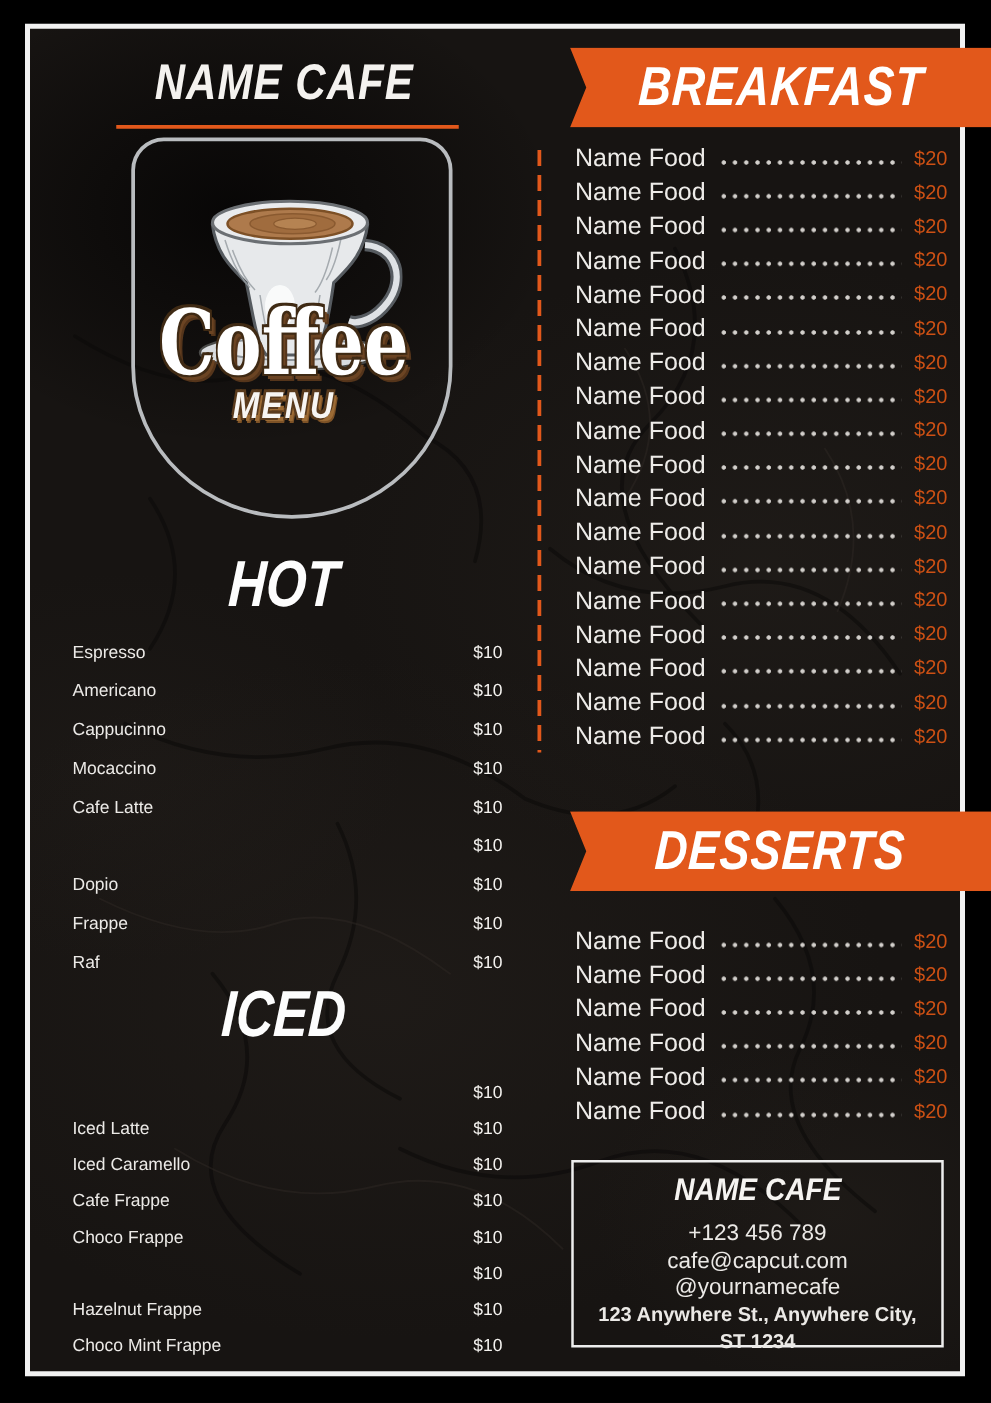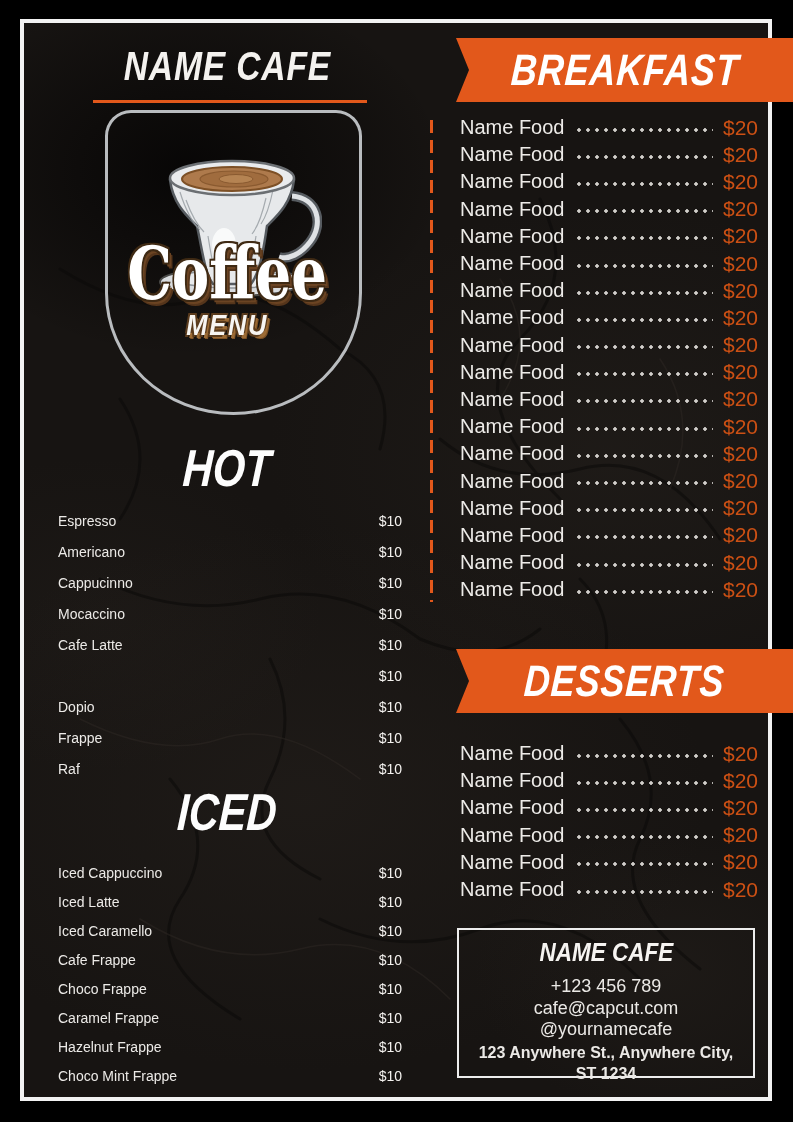--- a/index.html
+++ b/index.html
@@ -100,21 +100,21 @@
   .right-list{left:460px;width:298px;}
   .breakfast-list{top:114px;}
   .desserts-list{top:740px;}
   .right-list .row{height:27.2px;font-size:20px;}
   .right-list .item-name{color:#EDEBE8;white-space:nowrap;}
   .right-list .leader{
     flex:1;height:4px;margin:4px 10px 0 12px;
     background-image:radial-gradient(circle at 2px 2px, rgba(226,223,219,.92) 1.5px, transparent 2px);
     background-size:9px 4px;background-repeat:repeat-x;
   }
-  .right-list .item-price{color:var(--price-orange);font-size:21px;}
+  .right-list .item-price{color:var(--price-orange);font-size:16px;}
   
   .footer-box{
     position:absolute;left:457px;top:928px;width:298px;height:150px;box-sizing:border-box;
     border:2px solid #EDEDED;display:flex;flex-direction:column;align-items:center;
     text-align:center;padding-top:7px;z-index:4;
   }
   .footer-title{font-size:25px;font-weight:800;font-style:italic;color:#F6F4F1;line-height:30px;}
   .footer-title .squish{display:inline-block;transform:scaleX(.9);}
   .footer-underline{width:278px;height:2px;background:#EDEDED;margin:4px 0 5px 0;}
   .footer-line{font-size:18px;line-height:21.5px;color:#EBE9E6;}
@@ -227,41 +227,39 @@
         <span class="item-name">Raf</span>
         <span class="item-price">$10</span>
       </div>
     </div>
 
   <div class="section-heading heading-iced">
     <span class="squish">ICED</span>
   </div>
   <div class="menu-list left-list iced-list">
       <div class="row">
-        <span class="item-name">Iced Cappuccino</span>
         <span class="item-price">$10</span>
       </div>
       <div class="row">
         <span class="item-name">Iced Latte</span>
         <span class="item-price">$10</span>
       </div>
       <div class="row">
         <span class="item-name">Iced Caramello</span>
         <span class="item-price">$10</span>
       </div>
       <div class="row">
         <span class="item-name">Cafe Frappe</span>
         <span class="item-price">$10</span>
       </div>
       <div class="row">
         <span class="item-name">Choco Frappe</span>
         <span class="item-price">$10</span>
       </div>
       <div class="row">
-        <span class="item-name">Caramel Frappe</span>
         <span class="item-price">$10</span>
       </div>
       <div class="row">
         <span class="item-name">Hazelnut Frappe</span>
         <span class="item-price">$10</span>
       </div>
       <div class="row">
         <span class="item-name">Choco Mint Frappe</span>
         <span class="item-price">$10</span>
       </div>

